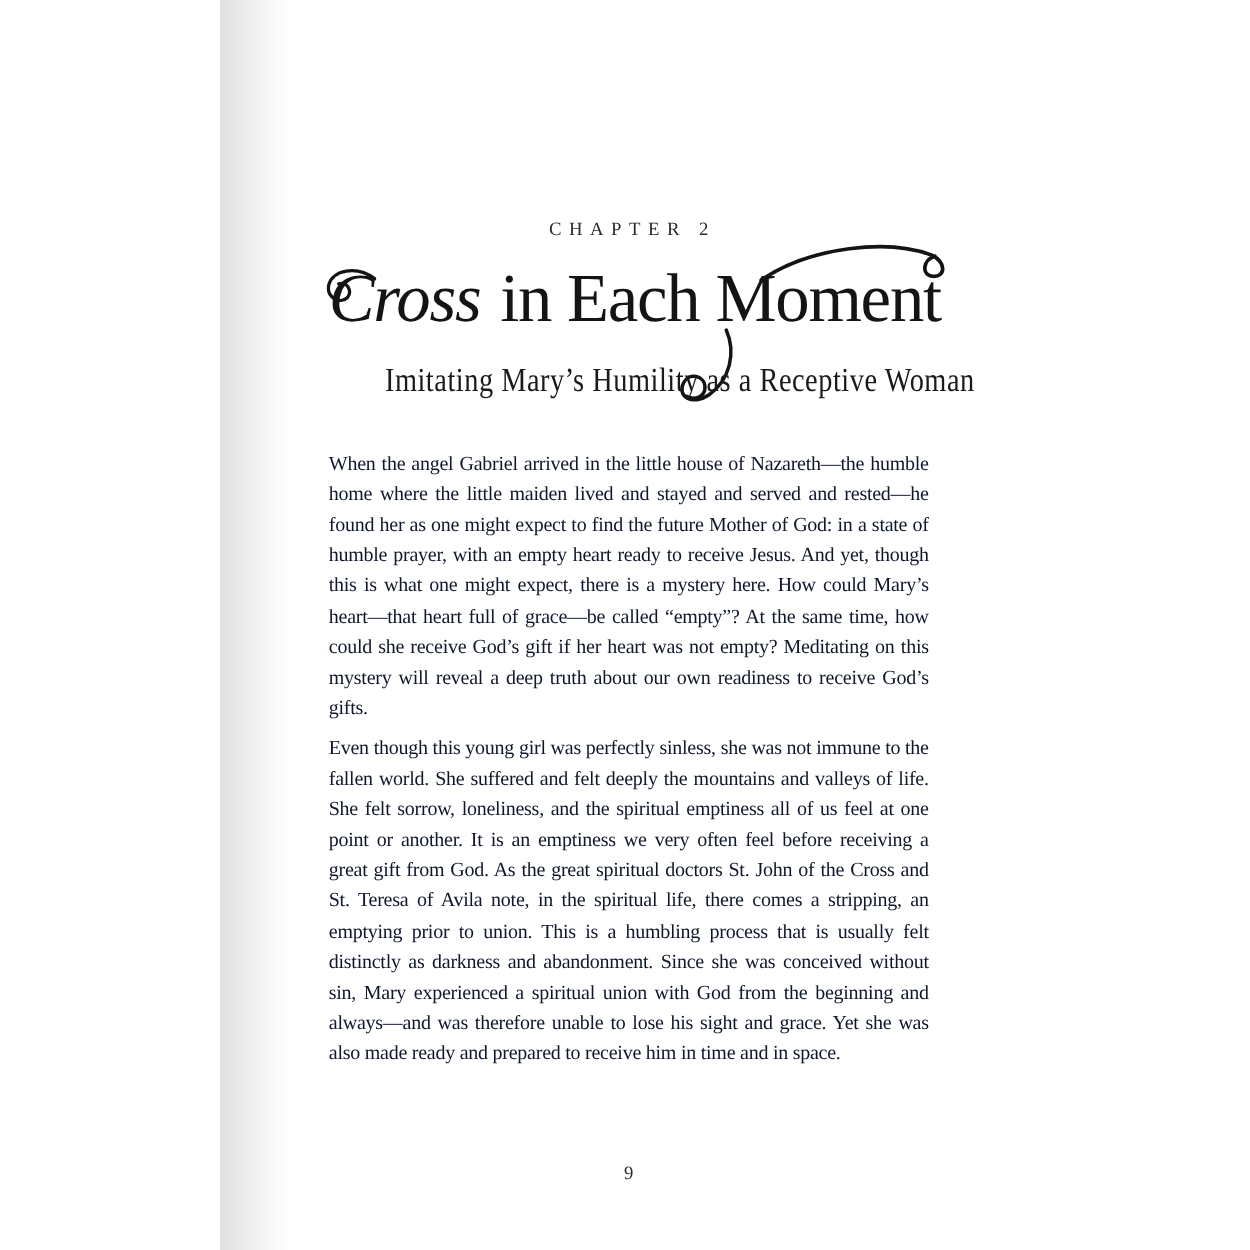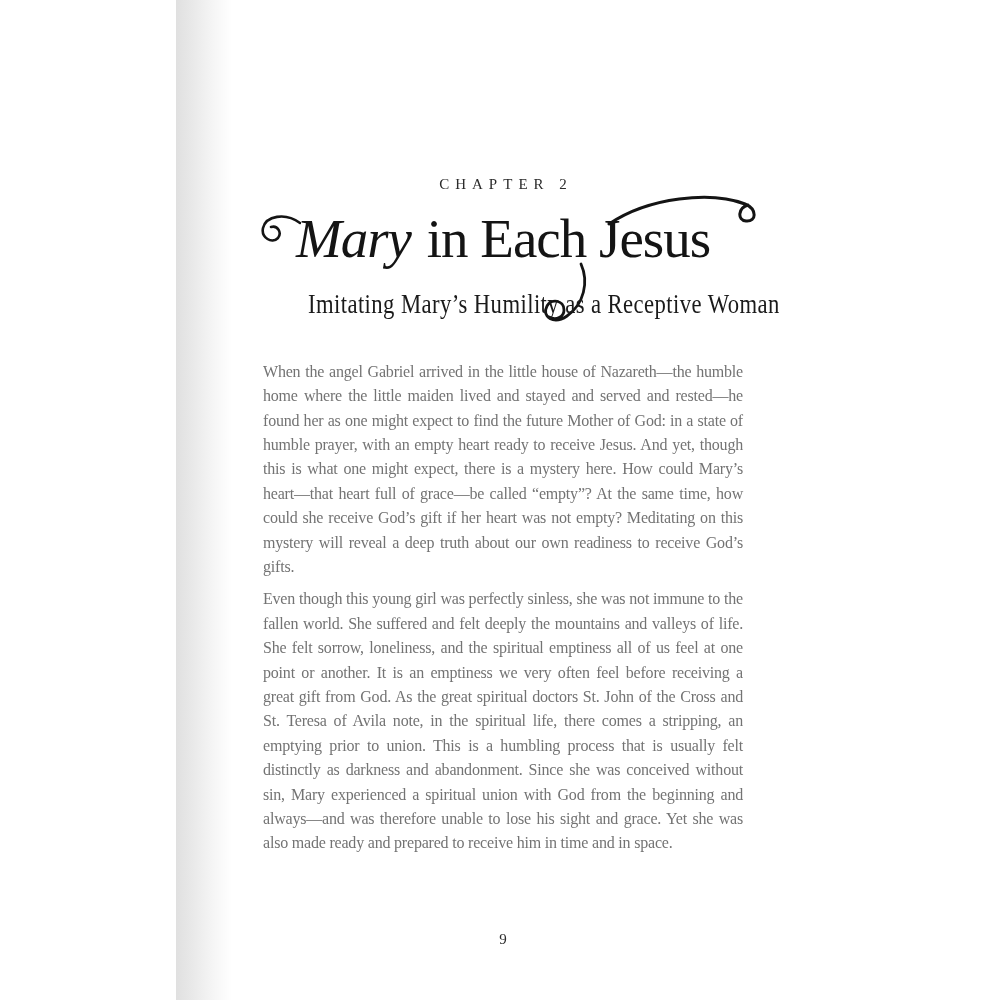--- a/index.html
+++ b/index.html
@@ -57,21 +57,21 @@
     transform: scaleX(0.84);
     transform-origin: 50% 50%;
     letter-spacing: 0.5px;
   }
   .body-par {
     margin: 40px 0 0;
     font-size: 16px;
     line-height: 24.4px;
     letter-spacing: -0.2px;
     text-align: justify;
-    color: #737373;
+    color: #0f172a;
   }
   .section-heading {
     margin: 12px 0 0;
     font-size: 31px;
     font-weight: 400;
     line-height: 1.05;
     color: #161616;
   }
   .para-2 { margin-top: 8px; }
   .page-number {
@@ -96,22 +96,22 @@
   <div class="edge-shadow"></div>
 
   <div class="page">
 
     <div class="chapter-label">CHAPTER 2</div>
 
     <h1 class="title">
       <svg class="swash swash-left" width="42" height="42" viewBox="0 0 42 42">
         <path d="M41,11 C26,0 7,4 4,16 C2,26 13,32 19,26 C23,21 19,13 12,15" stroke-width="2.6"></path>
       </svg>
-      <em>Mary</em>
-      <span>in Each Jesus</span>
+      <em>Cross</em>
+      <span>in Each Moment</span>
       <svg class="swash swash-top" width="152" height="38" viewBox="0 0 152 38">
         <path d="M2,33 C42,6 104,0 138,13 C150,18 150,31 139,30 C130,29 131,17 141,14" stroke-width="3"></path>
       </svg>
       <svg class="swash swash-bottom" width="70" height="66" viewBox="0 0 70 66">
         <path d="M42,2 C50,20 45,42 28,54 C15,63 2,55 8,44 C12,36 25,38 25,48 C25,55 17,59 10,55" stroke-width="2.8"></path>
       </svg>
     </h1>
 
     <h2 class="subtitle">
       <span class="condense">Imitating Mary’s Humility as a Receptive Woman</span>

